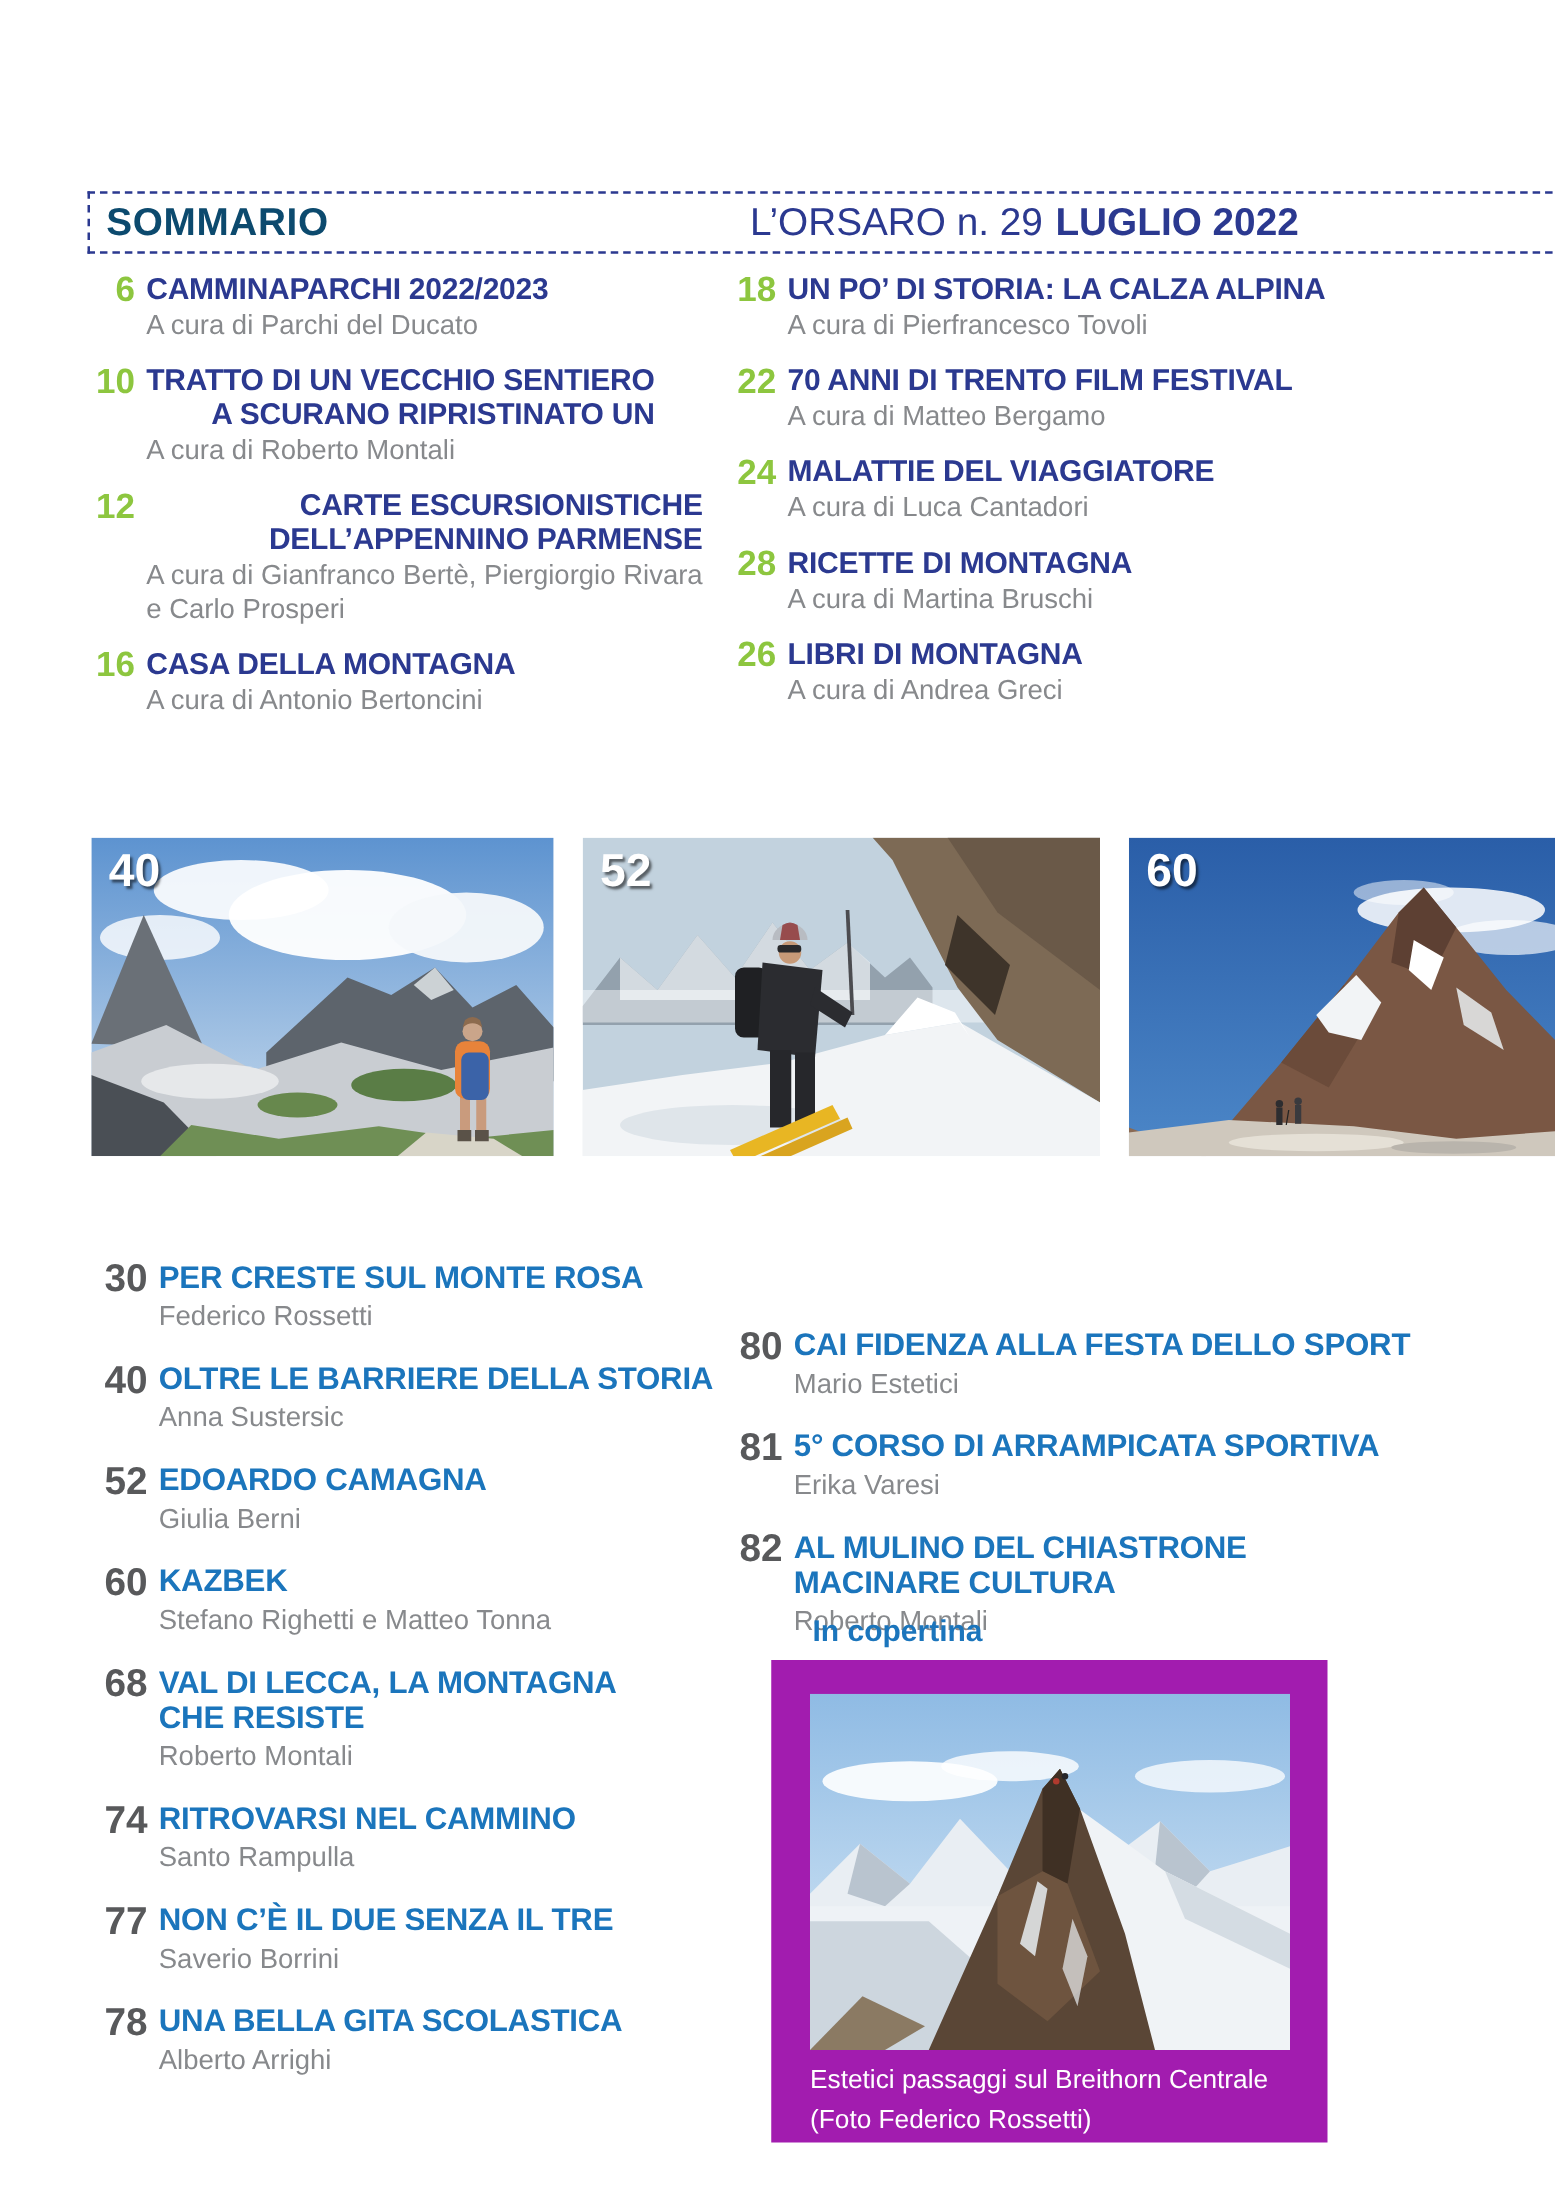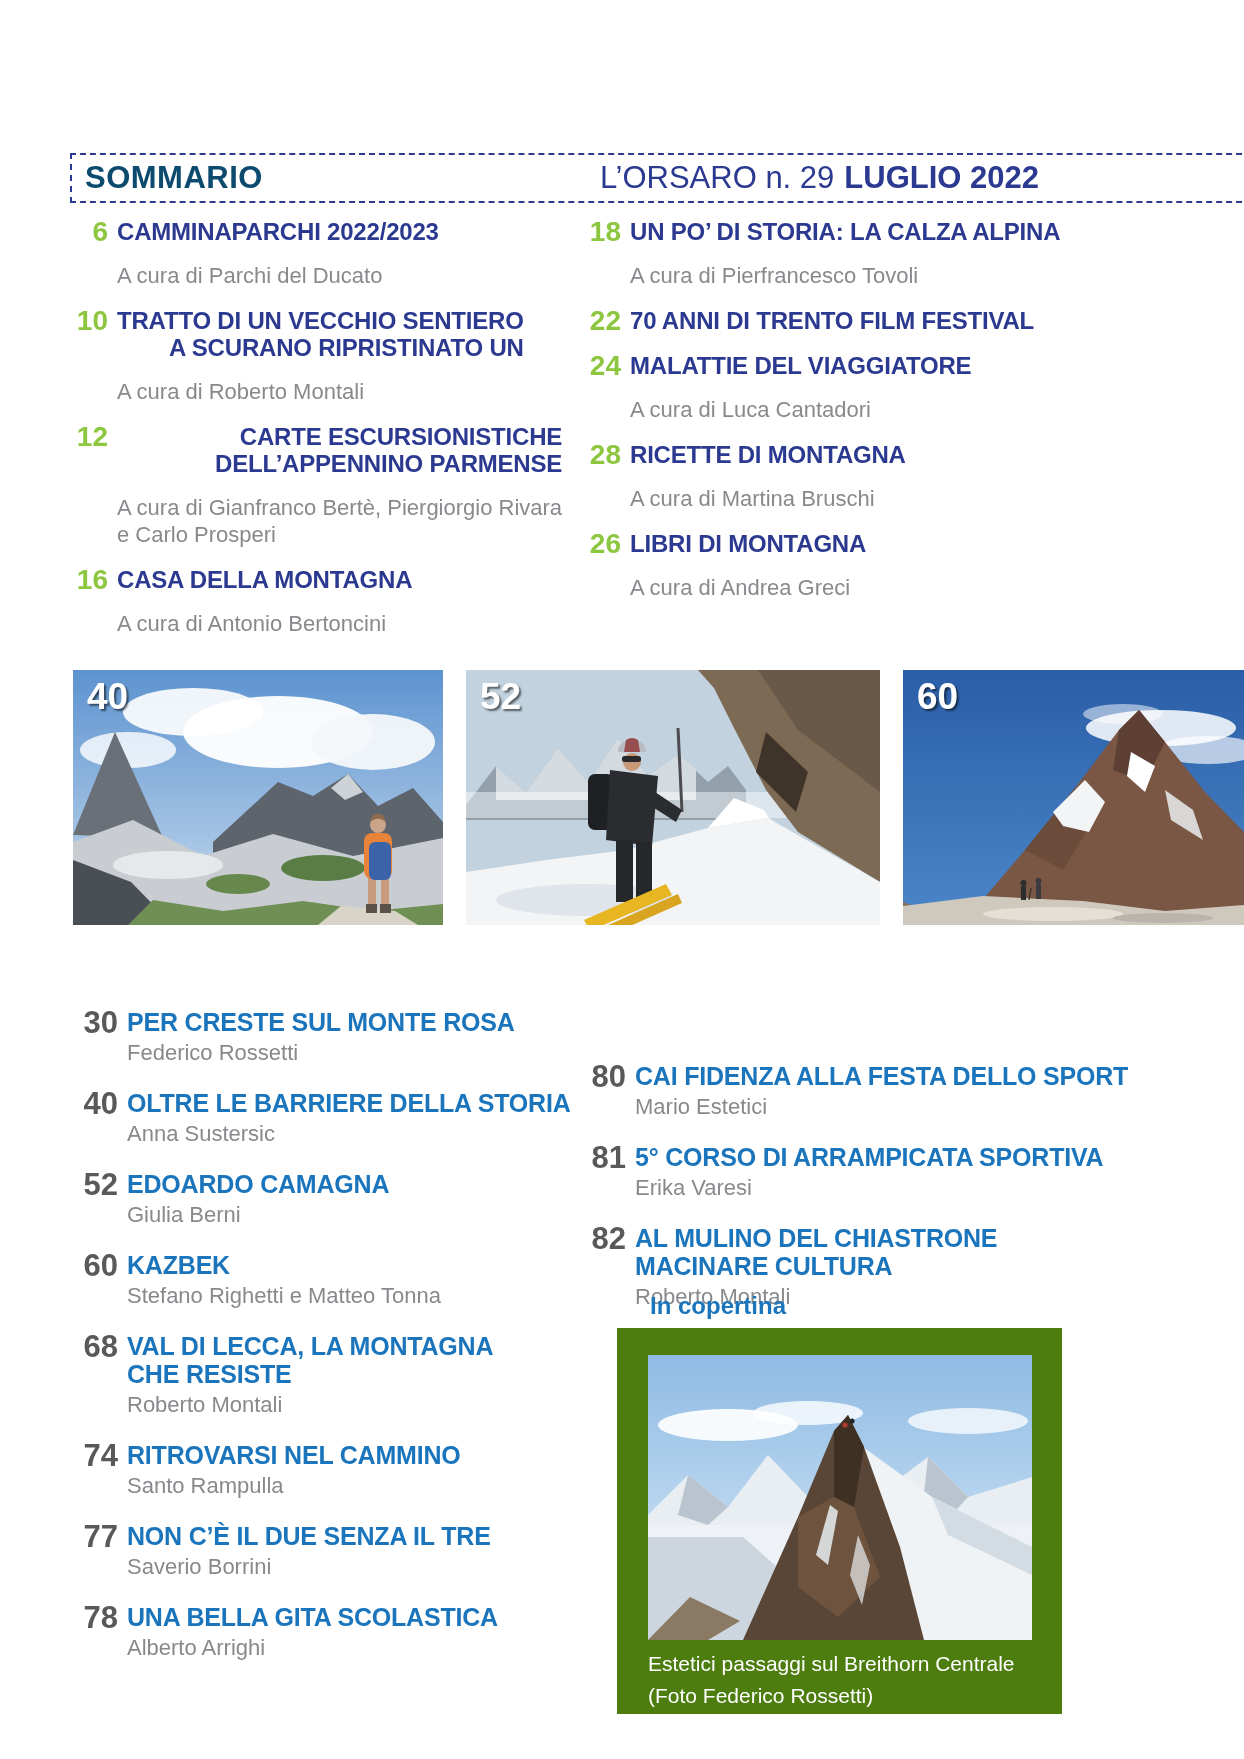--- a/index.html
+++ b/index.html
@@ -16,21 +16,21 @@
 
   
   .toc{position:absolute;}
   .toc .entry{display:flex;align-items:flex-start;}
   .toc .num{flex:none;text-align:right;}
   .toc .body{margin-left:9px;}
 
   .toc-top .entry{margin-bottom:18px;}
   .toc-top .num{width:46px;font-size:28px;font-weight:bold;color:#8DC63F;line-height:27px;}
   .toc-top .title{font-size:24px;font-weight:bold;color:#2B3990;line-height:27px;letter-spacing:-.2px;text-align:right;}
-  .toc-top .byline{font-size:22px;color:#87898C;line-height:27px;margin-top:17px;font-weight:400;}
+  .toc-top .byline{font-size:22px;color:#87898C;line-height:27px;margin-top:1px;font-weight:400;}
   .toc-top-left{left:62px;top:218px;width:505px;}
   .toc-top-right{left:575px;top:218px;width:565px;}
 
   .toc-bottom .entry{margin-bottom:23px;}
   .toc-bottom .num{width:56px;font-size:31px;font-weight:bold;color:#58595B;line-height:29px;}
   .toc-bottom .title{font-size:25px;font-weight:bold;color:#1B75BC;line-height:28px;letter-spacing:-.2px;}
   .toc-bottom .byline{font-size:22px;color:#87898C;line-height:26px;margin-top:4px;}
   .toc-bottom-left{left:62px;top:1008px;width:515px;}
   .toc-bottom-right{left:570px;top:1026px;width:600px;margin-top:36px;}
 
@@ -38,21 +38,21 @@
   .photo{position:absolute;top:670px;height:255px;overflow:hidden;}
   .photo svg{width:100%;height:100%;display:block;}
   .pnum{position:absolute;top:8px;left:14px;font-size:37px;font-weight:bold;color:#ffffff;
         text-shadow:2px 2px 2px rgba(0,0,0,.55);line-height:1;}
   #photo1{left:73px;width:370px;}
   #photo2{left:466px;width:414px;}
   #photo3{left:903px;width:341px;}
 
   
   .cover-label{position:absolute;left:650px;top:1292px;font-size:24px;font-weight:bold;color:#1B75BC;}
-  .cover-panel{position:absolute;left:617px;top:1328px;width:445px;height:386px;background:#4d7c0f;}
+  .cover-panel{position:absolute;left:617px;top:1328px;width:445px;height:386px;background:#a21caf;}
   .cover-photo{position:absolute;left:31px;top:27px;width:384px;height:285px;}
   .cover-photo svg{width:100%;height:100%;display:block;}
   .cover-caption{position:absolute;left:31px;top:320px;font-size:21px;color:#ffffff;line-height:32px;
                  font-weight:400;width:390px;}
 </style>
 </head>
 <body>
 
 <div class="page">
 
@@ -127,20 +127,23 @@
             <div>A cura di Pierfrancesco Tovoli</div>
           </div>
         </div>
       </div>
 
       <div class="entry">
         <span class="num">22</span>
         <div class="body">
           <div class="title">
             <div>70 ANNI DI TRENTO FILM FESTIVAL</div>
+          </div>
+          <div class="byline">
+            <div>A cura di Matteo Bergamo</div>
           </div>
         </div>
       </div>
 
       <div class="entry">
         <span class="num">24</span>
         <div class="body">
           <div class="title">
             <div>MALATTIE DEL VIAGGIATORE</div>
           </div>

